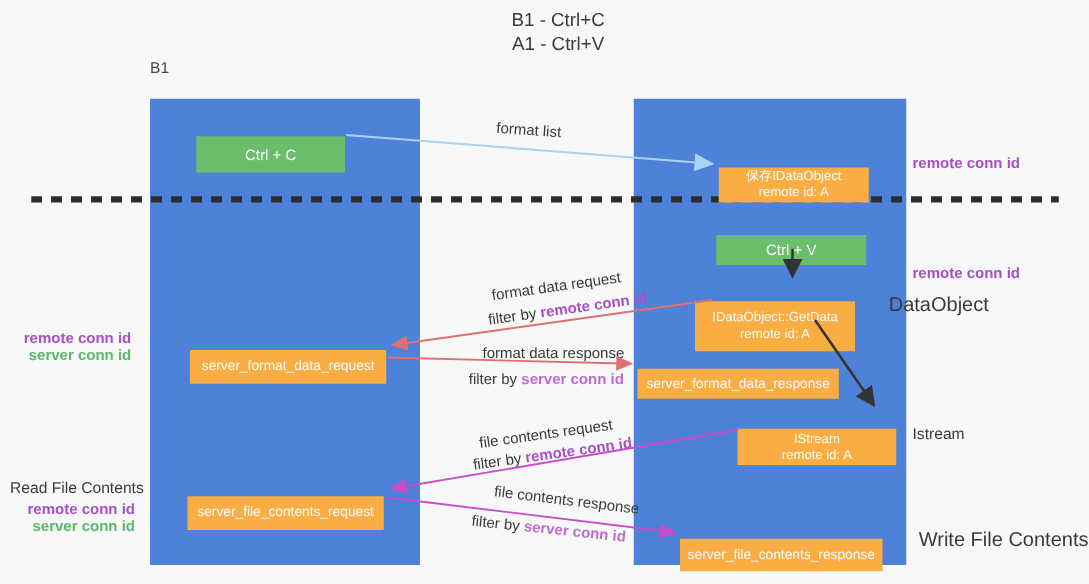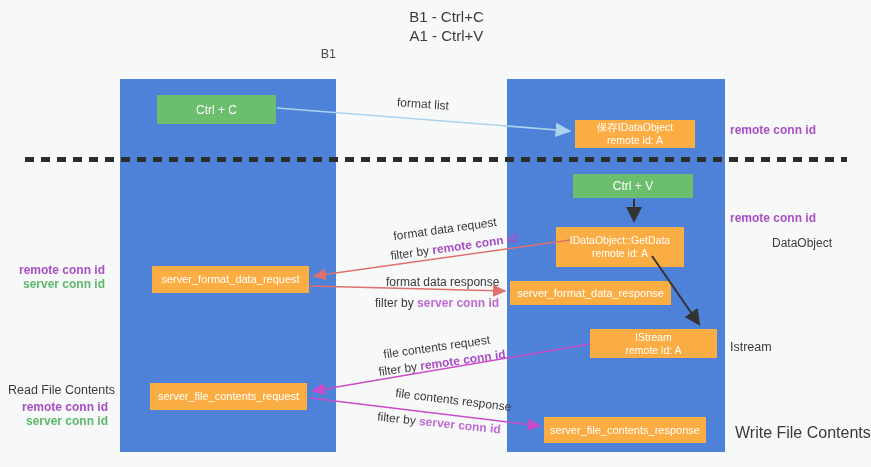--- a/index.html
+++ b/index.html
@@ -2,30 +2,30 @@
 <html><head>
 <meta charset="utf-8">
 <style>
   html,body{margin:0;padding:0;}
   body{background:#f7f8f8;font-family:"Liberation Sans",sans-serif;}
   .canvas{position:relative;width:871px;height:467px;background:#f7f8f8;overflow:hidden;}
 
   .title{position:absolute;left:0;top:7px;width:100%;text-align:center;
          font-size:15px;line-height:19px;color:#3b3b3b;padding-left:11px;}
 
-  .col-header{position:absolute;text-align:right;font-size:12px;line-height:14px;color:#4a4a4a;}
+  .col-header{position:absolute;text-align:left;font-size:12px;line-height:14px;color:#4a4a4a;}
   .col-header .name{font-size:12.5px;}
 
   .col{position:absolute;background:#4e82d8;}
 
   .divider{position:absolute;left:25px;top:157px;width:822px;height:5px;
            background:repeating-linear-gradient(90deg,#2d2d2d 0 9px,transparent 9px 16px);}
 
   .box{position:absolute;display:flex;flex-direction:column;align-items:center;justify-content:center;
-       color:#ffffff;text-align:center;z-index:3;}
+       color:#ffffff;text-align:center;z-index:3;margin-top:14px;}
   .box.green{background:#6abe6c;font-size:12px;}
   .box.orange{background:#f9ad42;font-size:11px;line-height:13px;}
   .box.orange.small{font-size:10.5px;justify-content:center;}
 
   .lbl{position:absolute;font-size:12px;color:#3a3a3a;white-space:nowrap;z-index:4;}
   .lbl.right-align{text-align:right;}
   .kw-purple{color:#a94fc6;font-weight:bold;}
   .kw-orchid{color:#c06ad4;font-weight:bold;}
   .kw-green{color:#5cb86a;font-weight:bold;}
   .rot-up{transform:rotate(-8deg);}
@@ -118,21 +118,21 @@
   </div>
 
   <div class="lbl rot-dn7" style="left:395px;top:393px;">file contents response</div>
   <div class="lbl rot-dn6" style="left:377px;top:416px;">
     <span>filter by</span>
     <span class="kw-orchid">server conn id</span>
   </div>
 
   <div class="lbl kw-purple" style="left:730px;top:123px;">remote conn id</div>
   <div class="lbl kw-purple" style="left:730px;top:211px;">remote conn id</div>
-  <div class="lbl" style="left:772px;top:236px;font-size:12px;">DataObject</div>
+  <div class="lbl" style="left:711px;top:236px;font-size:16px;">DataObject</div>
   <div class="lbl" style="left:730px;top:340px;font-size:12.5px;">Istream</div>
   <div class="lbl" style="left:735px;top:424px;font-size:16px;">Write File Contents</div>
 
   <div class="lbl right-align" style="right:766px;top:263px;line-height:14px;">
     <div class="kw-purple">remote conn id</div>
     <div class="kw-green">server conn id</div>
   </div>
   <div class="lbl right-align" style="right:756px;top:383px;font-size:12.5px;">Read File Contents</div>
   <div class="lbl right-align" style="right:763px;top:400px;line-height:14px;">
     <div class="kw-purple">remote conn id</div>

